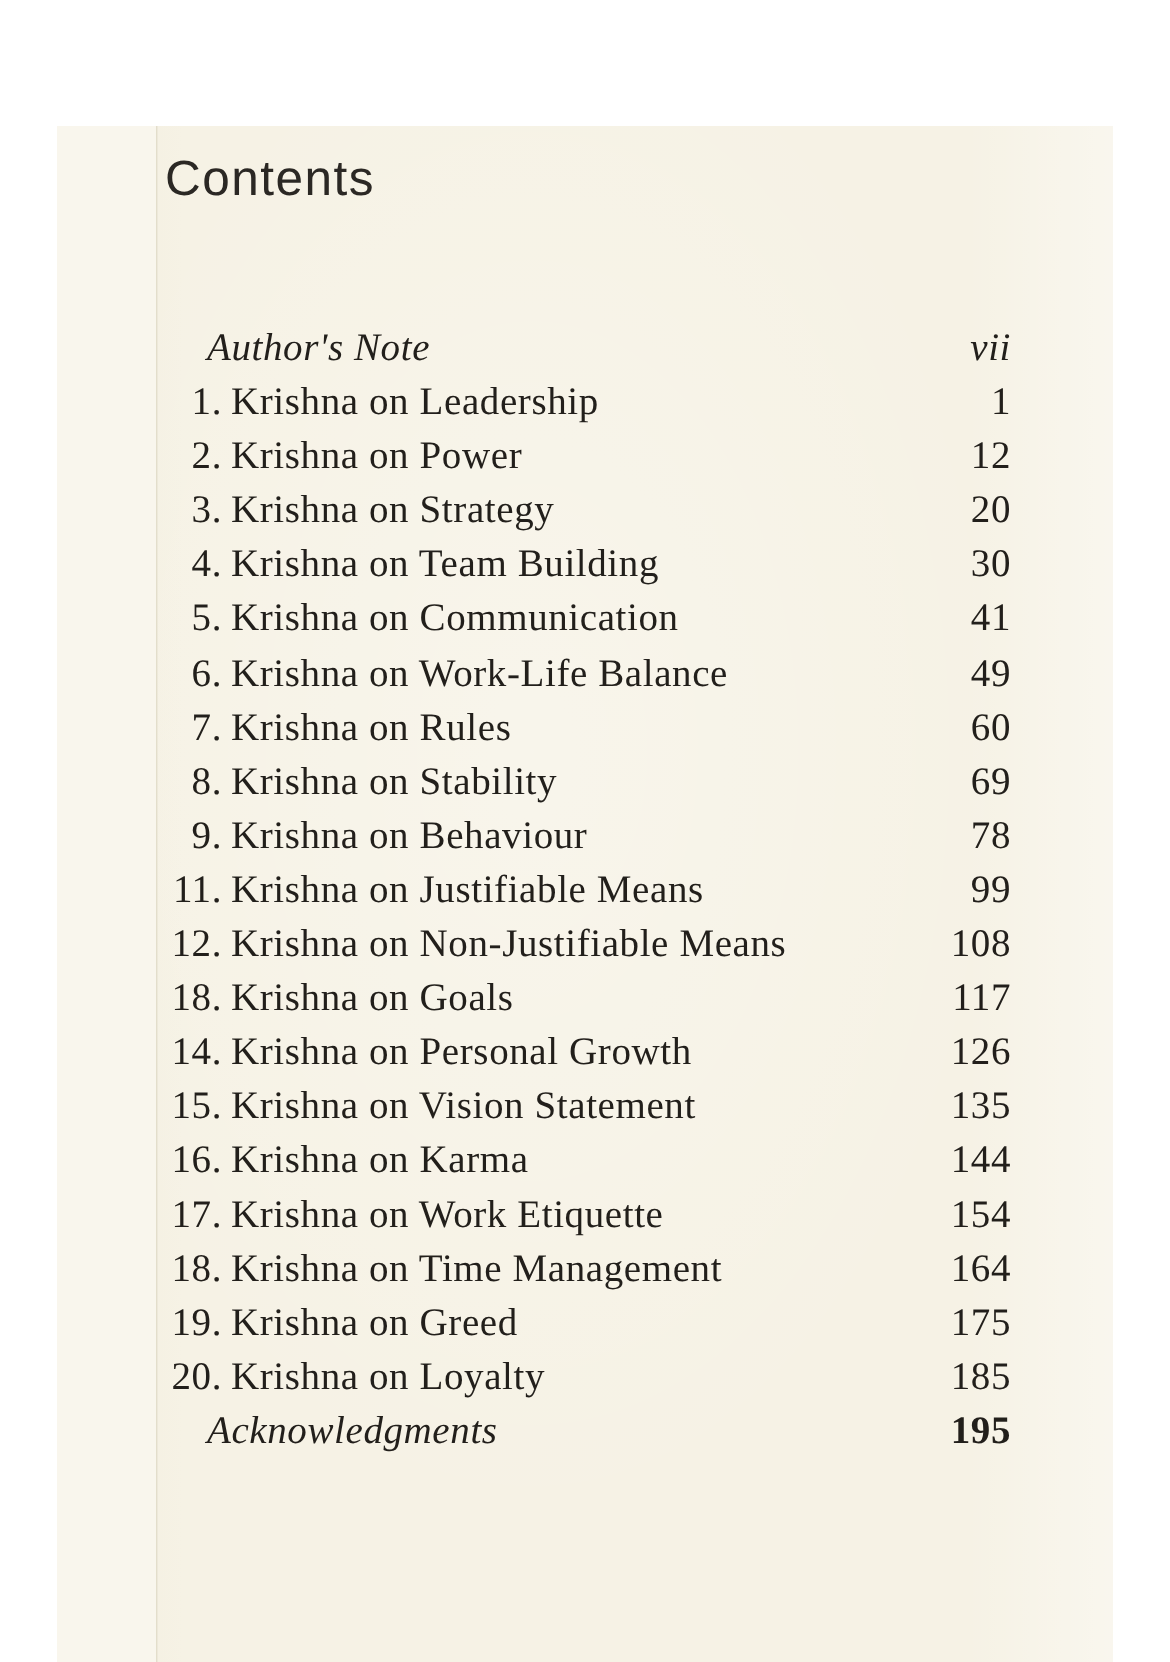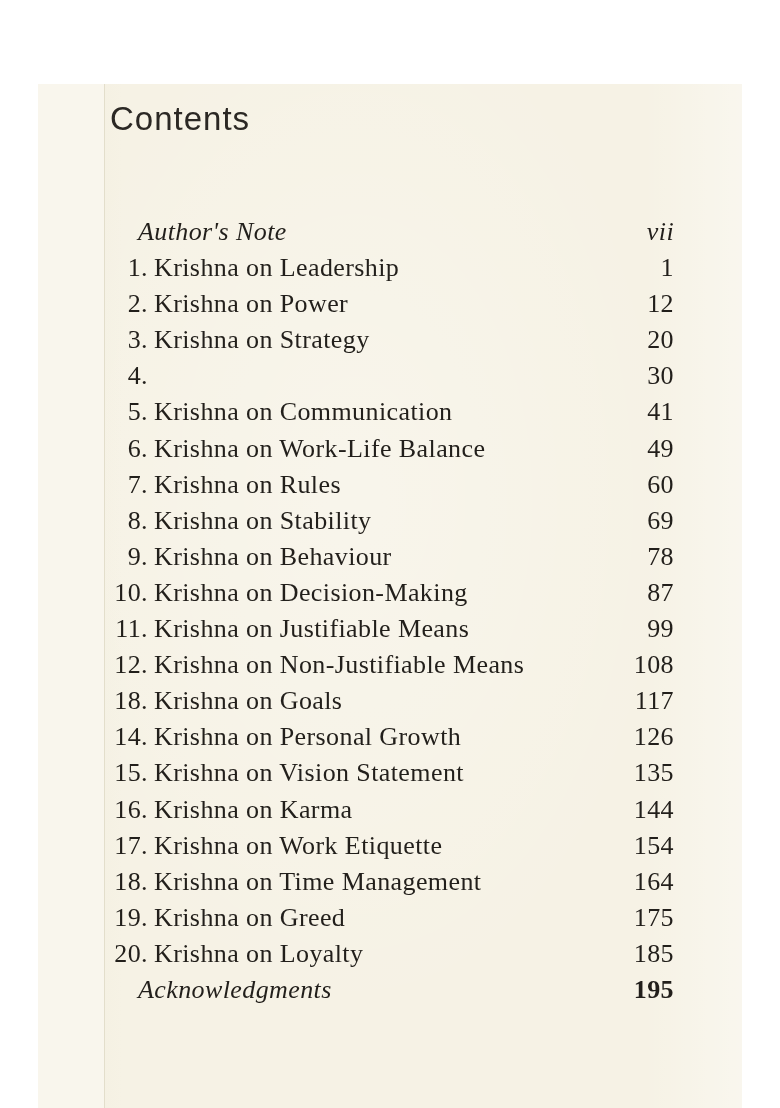--- a/index.html
+++ b/index.html
@@ -125,20 +125,21 @@
     </div>
 
     <div class="row">
       <span class="num">3.</span>
       <span class="tt">Krishna on Strategy</span>
       <span class="pg">20</span>
     </div>
 
     <div class="row">
       <span class="num">4.</span>
+      <span class="tt">Krishna on Team Building</span>
       <span class="pg">30</span>
     </div>
 
     <div class="row">
       <span class="num">5.</span>
       <span class="tt">Krishna on Communication</span>
       <span class="pg">41</span>
     </div>
 
     <div class="row">
@@ -158,25 +159,20 @@
       <span class="tt">Krishna on Stability</span>
       <span class="pg">69</span>
     </div>
 
     <div class="row">
       <span class="num">9.</span>
       <span class="tt">Krishna on Behaviour</span>
       <span class="pg">78</span>
     </div>
 
-    <div class="row">
-      <span class="num">10.</span>
-      <span class="tt">Krishna on Decision-Making</span>
-      <span class="pg">87</span>
-    </div>
 
     <div class="row">
       <span class="num">11.</span>
       <span class="tt">Krishna on Justifiable Means</span>
       <span class="pg">99</span>
     </div>
 
     <div class="row">
       <span class="num">12.</span>
       <span class="tt">Krishna on Non-Justifiable Means</span>

